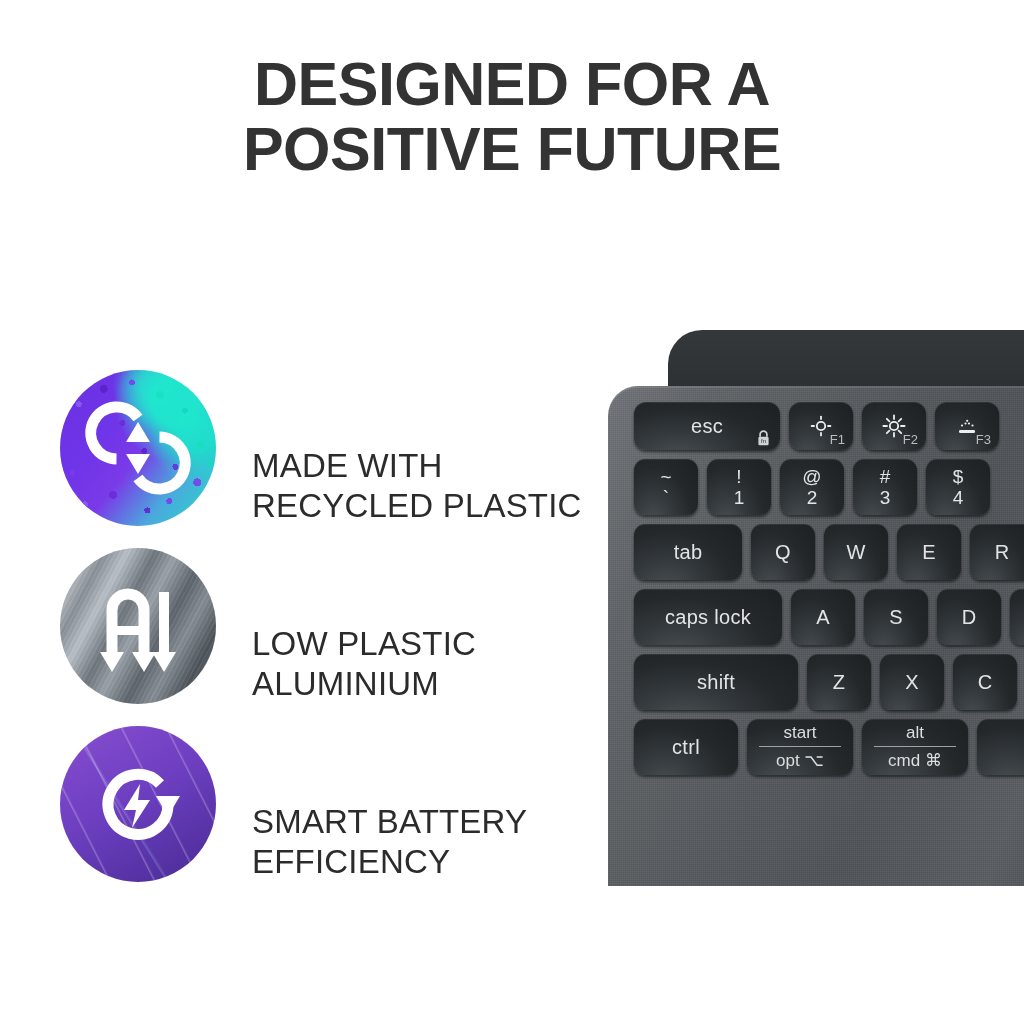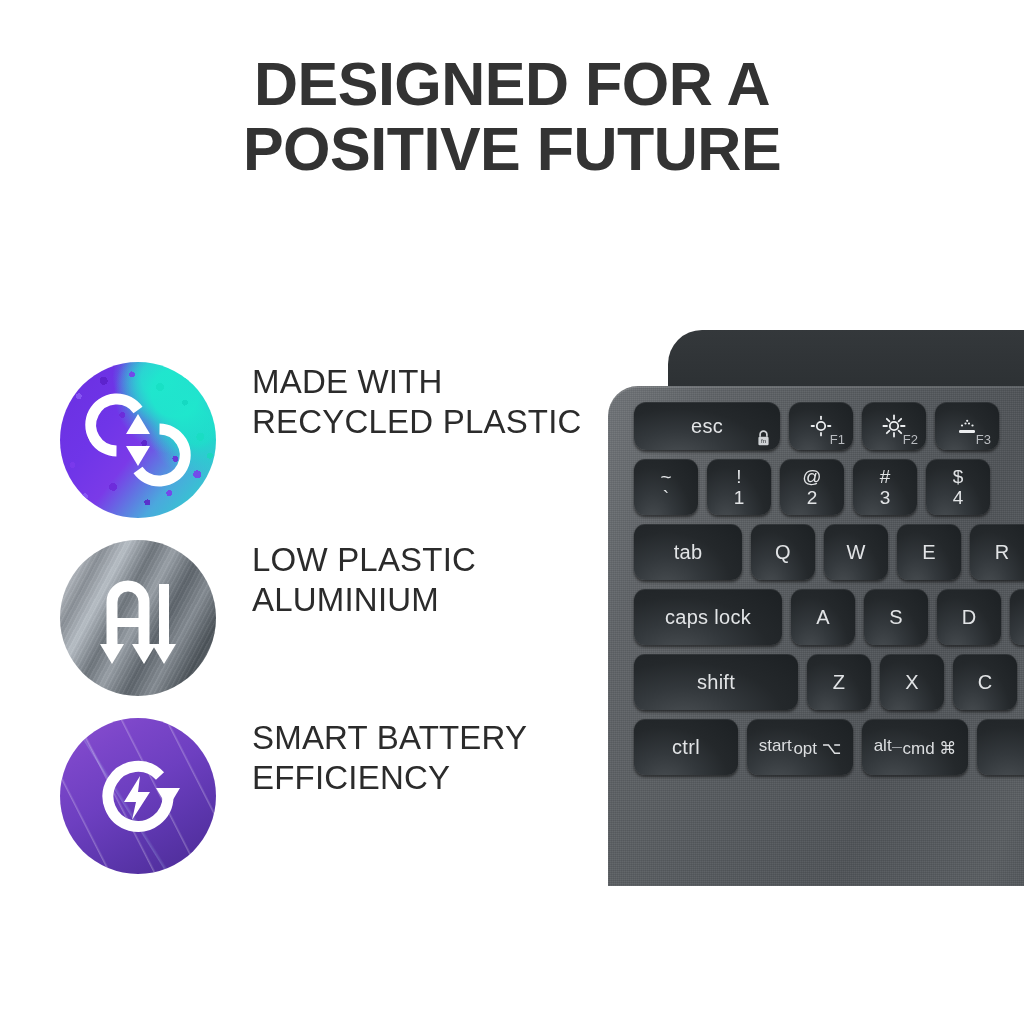--- a/index.html
+++ b/index.html
@@ -34,21 +34,21 @@
 
   
   .features {
     position: absolute;
     left: 60px;
     top: 362px;
     width: 540px;
   }
   .feature {
     display: flex;
-    align-items: flex-start;
+    align-items: flex-end;
     height: 164px;
     margin-bottom: 14px;
   }
   .feature:last-child { margin-bottom: 0; }
 
   .badge {
     position: relative;
     width: 156px;
     height: 156px;
     min-width: 156px;
@@ -258,21 +258,21 @@
     align-items: center;
     justify-content: center;
     line-height: 1.12;
   }
   .key-stack .top { font-size: 19px; color: #e2e4e6; }
   .key-stack .bot { font-size: 19px; color: #e2e4e6; }
 
   
   .key-dual {
     display: flex;
-    flex-direction: row;
+    flex-direction: column;
     align-items: center;
     justify-content: center;
     width: 78%;
   }
   .key-dual .os-win { font-size: 17px; color: #dcdee0; padding-bottom: 3px; }
   .key-dual .rule {
     width: 100%;
     height: 1px;
     background: #9ea2a6;
   }

